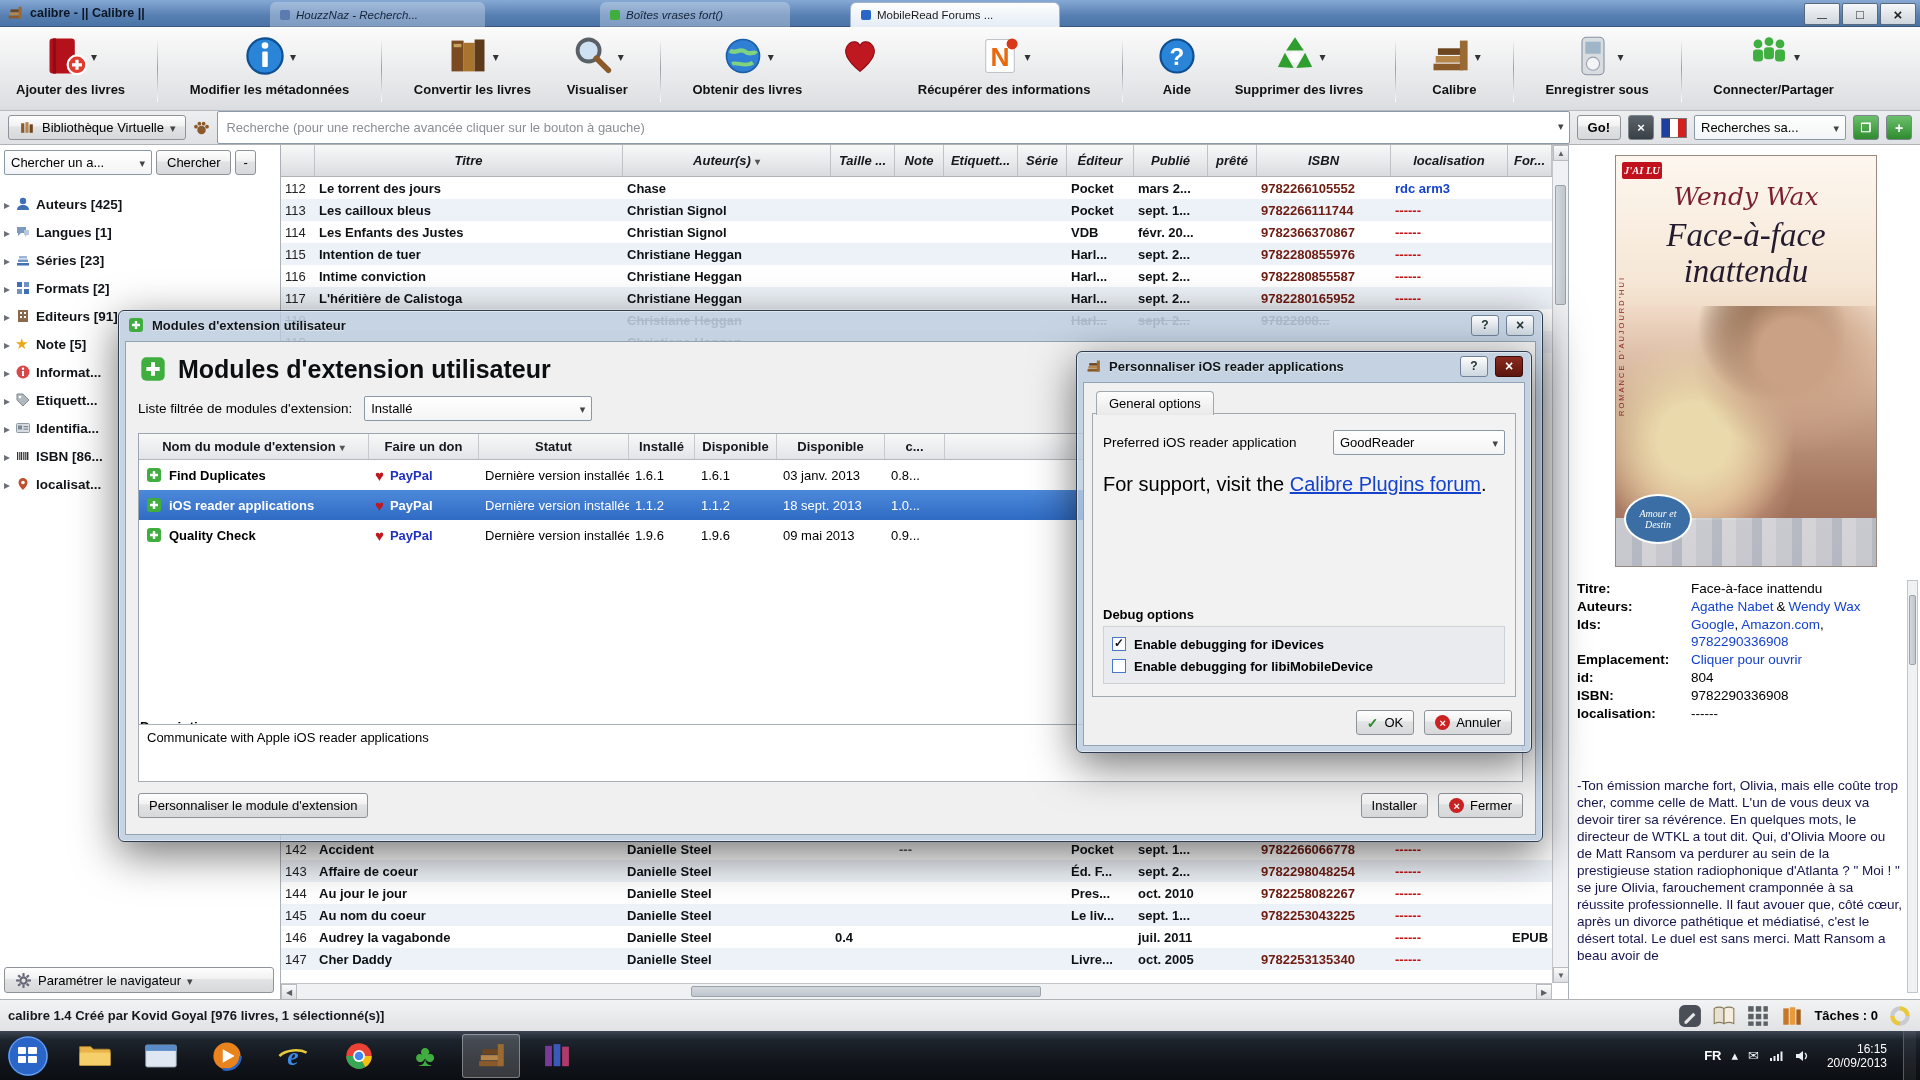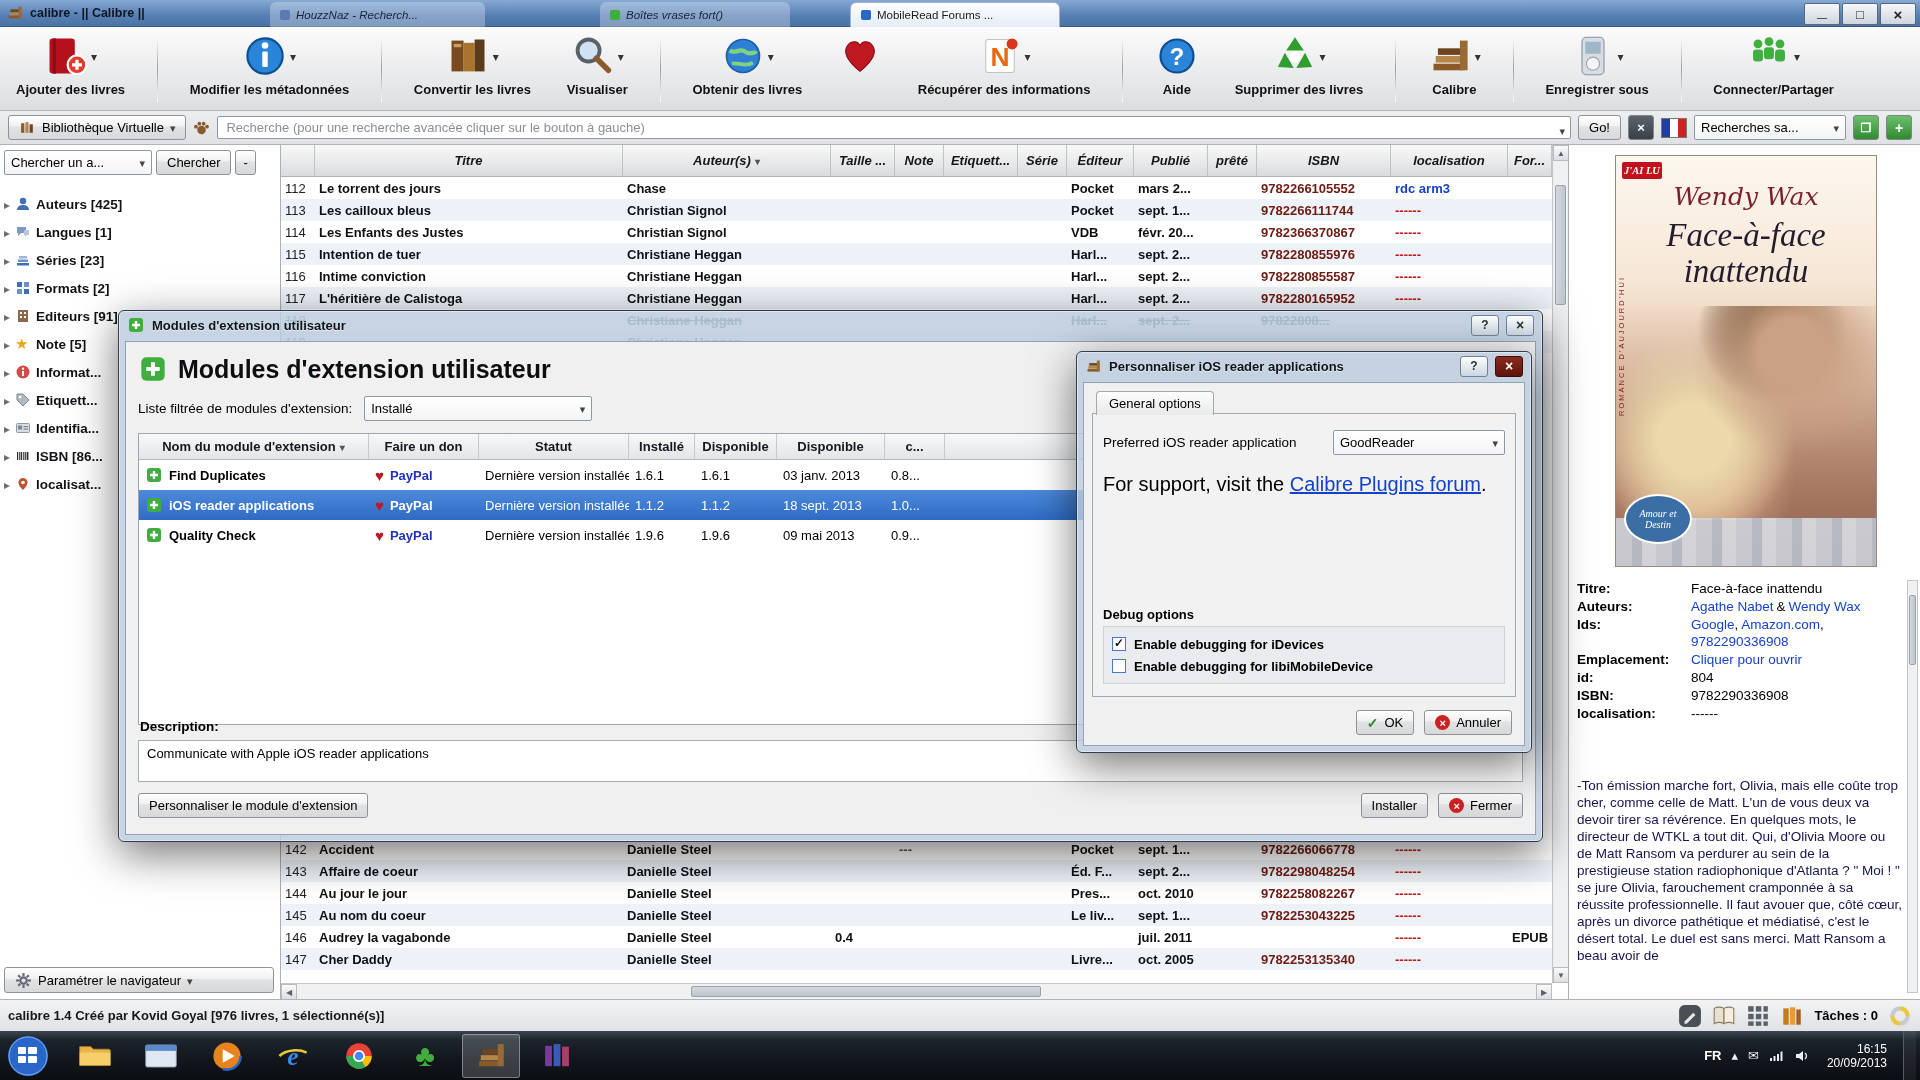--- a/index.html
+++ b/index.html
@@ -40,21 +40,21 @@
     display:flex;align-items:center;gap:7px;padding:0 8px;}
   .btn7{display:inline-flex;align-items:center;justify-content:center;gap:6px;
     background:linear-gradient(#fefefe,#f1f1f1 45%,#e2e3e5 46%,#d7d8da);
     border:1px solid #8e9299;border-radius:3px;font-size:13px;color:#000;height:25px;box-sizing:border-box;padding:0 10px;}
   .combo{display:inline-flex;align-items:center;justify-content:space-between;gap:6px;
     background:linear-gradient(#ffffff,#f3f4f5);border:1px solid #8a99a8;border-radius:2px;
     padding:0 6px;font-size:13px;height:25px;box-sizing:border-box;}
   .dd-icon::before{content:"▾";font-size:11px;color:#444;}
   .sicon16{width:17px;height:17px;display:inline-block;}
   .sicon16 svg{width:100%;height:100%;}
-  #searchwrap{flex:1;position:relative;height:23px;}
+  #searchwrap{flex:1;position:relative;height:33px;}
   #searchwrap input{width:100%;height:100%;box-sizing:border-box;border:1px solid #8a99a8;border-radius:2px;
     padding:0 24px 0 8px;font-size:13px;font-family:"Liberation Sans",sans-serif;background:#fff;}
   #searchwrap input::placeholder{color:#8a8f96;}
   #searchwrap .dd-icon{position:absolute;right:6px;top:5px;}
   .sqicon{width:26px;height:25px;border:1px solid #7d858d;border-radius:3px;display:inline-flex;
     align-items:center;justify-content:center;box-sizing:border-box;}
   .sqicon.dark{background:linear-gradient(#5c636b,#3a4047);color:#fff;font-weight:bold;font-size:13px;}
   .sqicon.dark::before{content:"×";}
   .flagicon{display:inline-flex;width:26px;height:20px;border:1px solid #777;box-sizing:border-box;}
   .flagicon i{flex:1;}
@@ -190,21 +190,21 @@
     border-right:1px solid #c6cacf;overflow:hidden;white-space:nowrap;gap:4px;}
   .prow{height:30px;align-items:center;font-size:13px;}
   .prow>span{padding:0 6px;overflow:hidden;white-space:nowrap;display:flex;align-items:center;gap:6px;}
   .pname{font-weight:bold;}
   .miniplug{width:18px;height:18px;display:inline-block;flex:none;}
   .heart-icon::before{content:"♥";color:#c01820;font-size:15px;}
   .pp{color:#2030c0;font-weight:bold;}
   .prow.sel{background:linear-gradient(#4d89da,#2f6bc4);color:#fff;}
   .prow.sel .pname,.prow.sel .pp{color:#fff;}
   #desclabel{position:absolute;left:14px;bottom:100px;font-size:13.5px;font-weight:bold;}
-  #descbox{position:absolute;left:12px;right:12px;bottom:52px;height:42px;background:#fff;
+  #descbox{position:absolute;left:12px;right:12px;bottom:52px;height:58px;background:#fff;
     border:1px solid #a6aeb6;box-sizing:border-box;font-size:13px;padding:5px 8px;}
   #dlg1btns{position:absolute;left:12px;right:12px;bottom:12px;height:29px;display:flex;gap:10px;}
   #dlg1btns .spacerx{flex:1;}
   .redcirc{width:15px;height:15px;border-radius:50%;background:#cc2222;color:#fff;display:inline-flex;
     align-items:center;justify-content:center;font-size:11px;font-weight:bold;}
   .redcirc::before{content:"×";}
   .grncheck{color:#2e8b2e;font-weight:bold;font-size:14px;}
   .grncheck::before{content:"✓";}
   
   #dlg2{left:1076px;top:351px;width:454px;height:400px;z-index:50;}
@@ -449,21 +449,21 @@
           <circle cx="3.5" cy="9" r="2.2" fill="#8a5a2a"></circle>
           <circle cx="7.5" cy="5.5" r="2.2" fill="#8a5a2a"></circle>
           <circle cx="12.5" cy="5.5" r="2.2" fill="#8a5a2a"></circle>
           <circle cx="16.5" cy="9" r="2.2" fill="#8a5a2a"></circle>
         </svg>
     </span>
     <div id="searchwrap">
       <input placeholder="Recherche (pour une recherche avancée cliquer sur le bouton à gauche)" style="">
       <span class="dd-icon"></span>
     </div>
-    <button class="btn7" style="font-weight:normal;">Go!</button>
+    <button class="btn7" style="font-weight:bold;">Go!</button>
     <span class="sqicon dark"></span>
     <span class="flagicon">
         <i style="background:#1f3f9f;"></i>
         <i style="background:#fff;"></i>
         <i style="background:#d02020;"></i>
       </span>
     <span class="combo" style="width:152px;">
       <span>Recherches sa...</span>
       <span class="dd-icon"></span>
     </span>

